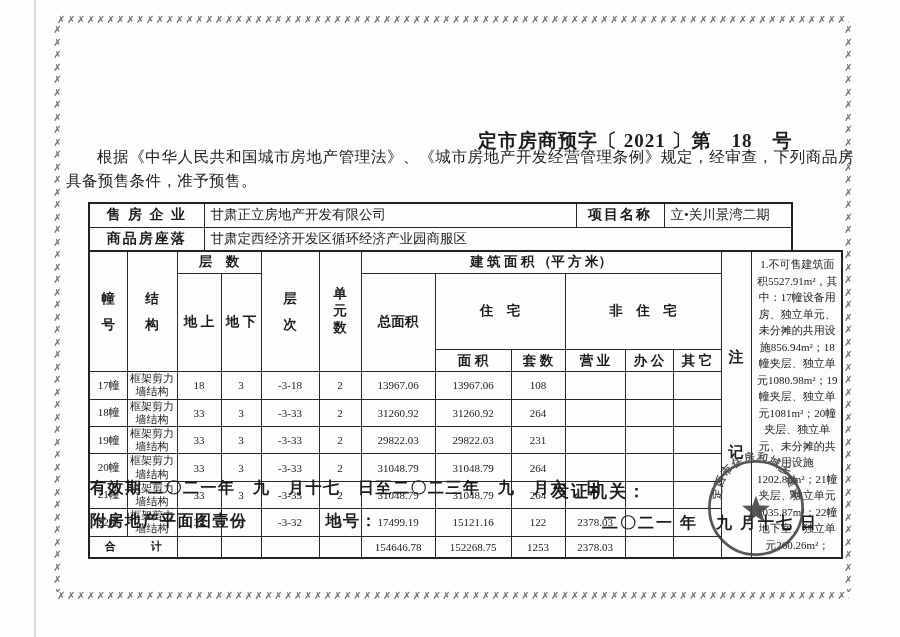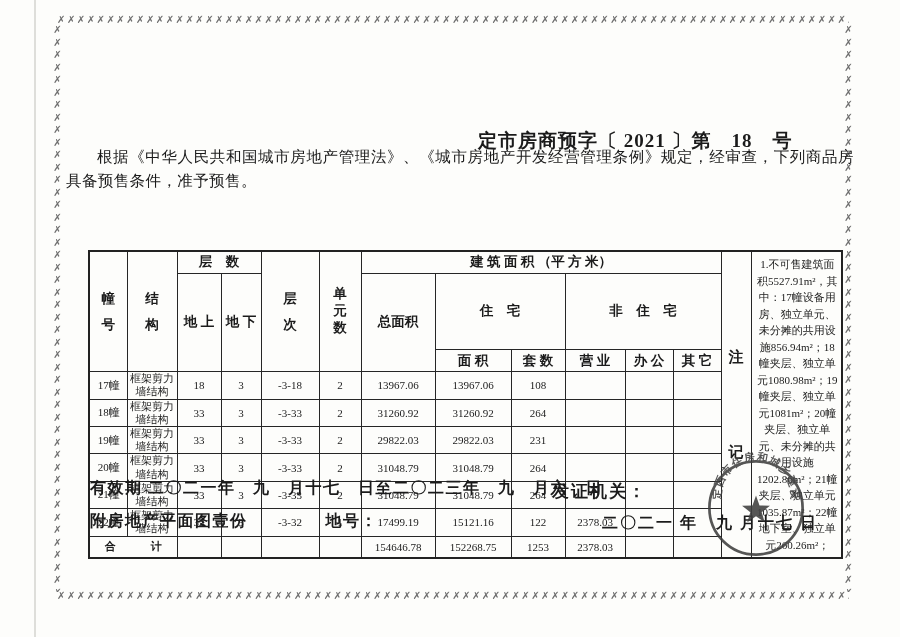--- a/index.html
+++ b/index.html
@@ -81,20 +81,40 @@
   <div class="scan-line"></div>
 
   <div class="chain h top">✗✗✗✗✗✗✗✗✗✗✗✗✗✗✗✗✗✗✗✗✗✗✗✗✗✗✗✗✗✗✗✗✗✗✗✗✗✗✗✗✗✗✗✗✗✗✗✗✗✗✗✗✗✗✗✗✗✗✗✗✗✗✗✗✗✗✗✗✗✗✗✗✗✗✗✗✗✗✗✗✗✗✗✗✗✗✗✗✗✗✗✗✗✗✗</div>
   <div class="chain h bottom">✗✗✗✗✗✗✗✗✗✗✗✗✗✗✗✗✗✗✗✗✗✗✗✗✗✗✗✗✗✗✗✗✗✗✗✗✗✗✗✗✗✗✗✗✗✗✗✗✗✗✗✗✗✗✗✗✗✗✗✗✗✗✗✗✗✗✗✗✗✗✗✗✗✗✗✗✗✗✗✗✗✗✗✗✗✗✗✗✗✗✗✗✗✗✗</div>
   <div class="chain v left">✗✗✗✗✗✗✗✗✗✗✗✗✗✗✗✗✗✗✗✗✗✗✗✗✗✗✗✗✗✗✗✗✗✗✗✗✗✗✗✗✗✗✗✗✗✗✗✗✗✗✗✗✗✗✗✗✗✗✗✗✗✗✗✗✗✗✗✗✗✗</div>
   <div class="chain v right">✗✗✗✗✗✗✗✗✗✗✗✗✗✗✗✗✗✗✗✗✗✗✗✗✗✗✗✗✗✗✗✗✗✗✗✗✗✗✗✗✗✗✗✗✗✗✗✗✗✗✗✗✗✗✗✗✗✗✗✗✗✗✗✗✗✗✗✗✗✗</div>
 
   <div class="doc-no">定市房商预字〔 2021 〕第　18　号</div>
   <div class="intro">根据《中华人民共和国城市房地产管理法》、《城市房地产开发经营管理条例》规定，经审查，下列商品房具备预售条件，准予预售。</div>
 
+  <table class="info-table">
+    <colgroup>
+        <col style="width:115px">
+        <col style="width:372px">
+        <col style="width:88px">
+        <col style="width:128px">
+      </colgroup>
+    <tbody>
+        <tr>
+      <td class="lbl">售 房 企 业</td>
+      <td>甘肃正立房地产开发有限公司</td>
+      <td class="lbl">项目名称</td>
+      <td>立•关川景湾二期</td>
+    </tr>
+    <tr>
+      <td class="lbl">商品房座落</td>
+      <td colspan="3">甘肃定西经济开发区循环经济产业园商服区</td>
+    </tr>
+  </tbody>
+    </table>
 
   <table class="main-table">
     <colgroup>
       <col style="width:38px">
         <col style="width:50px">
         <col style="width:44px">
         <col style="width:40px">
       <col style="width:58px">
         <col style="width:42px">
         <col style="width:74px">

